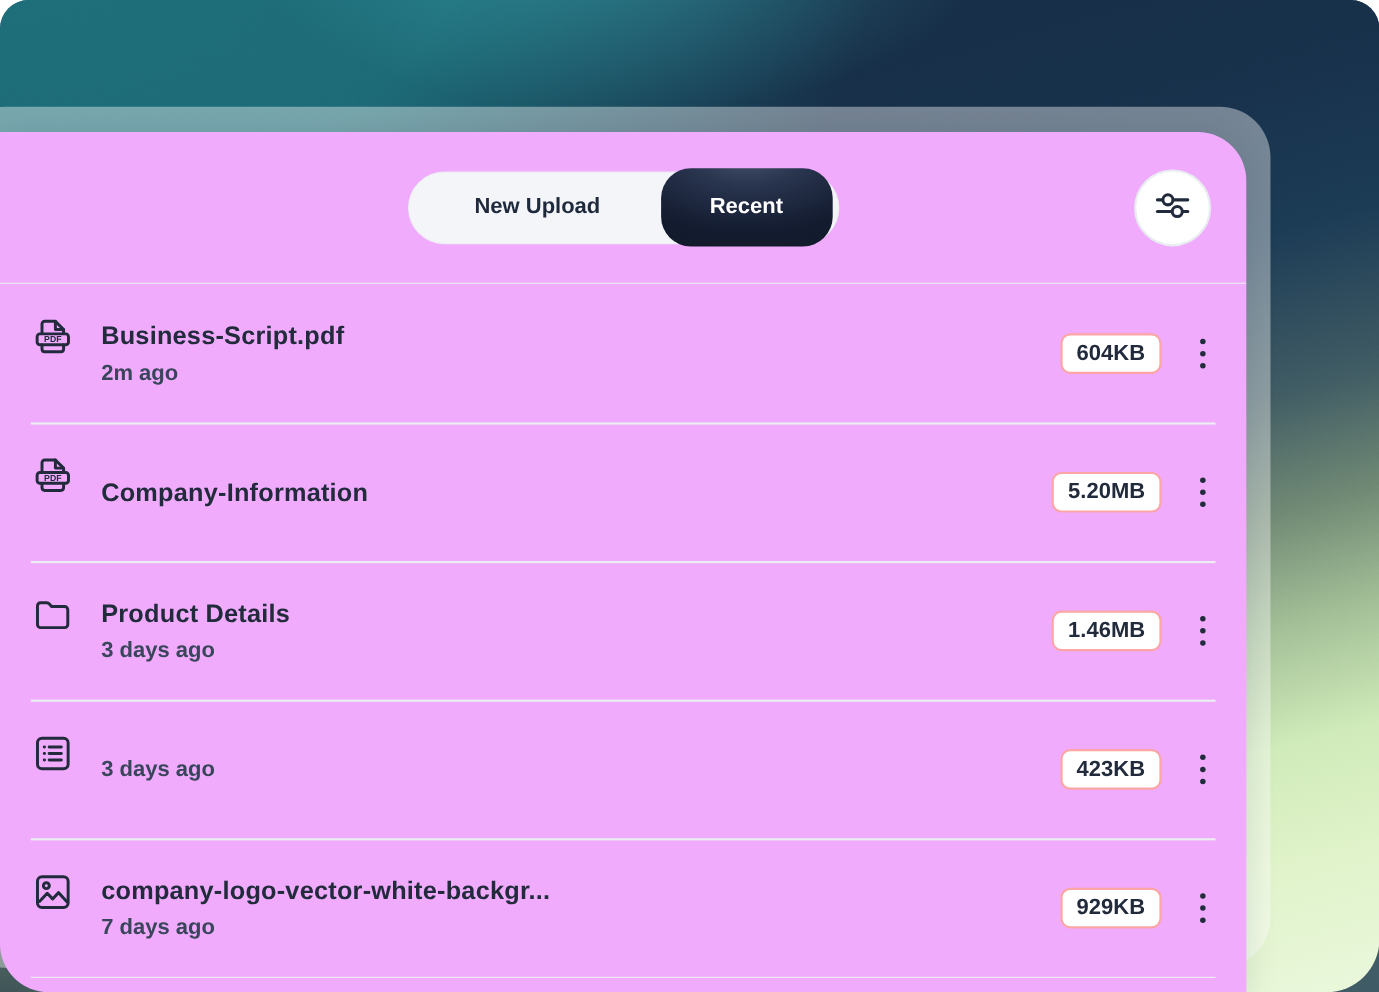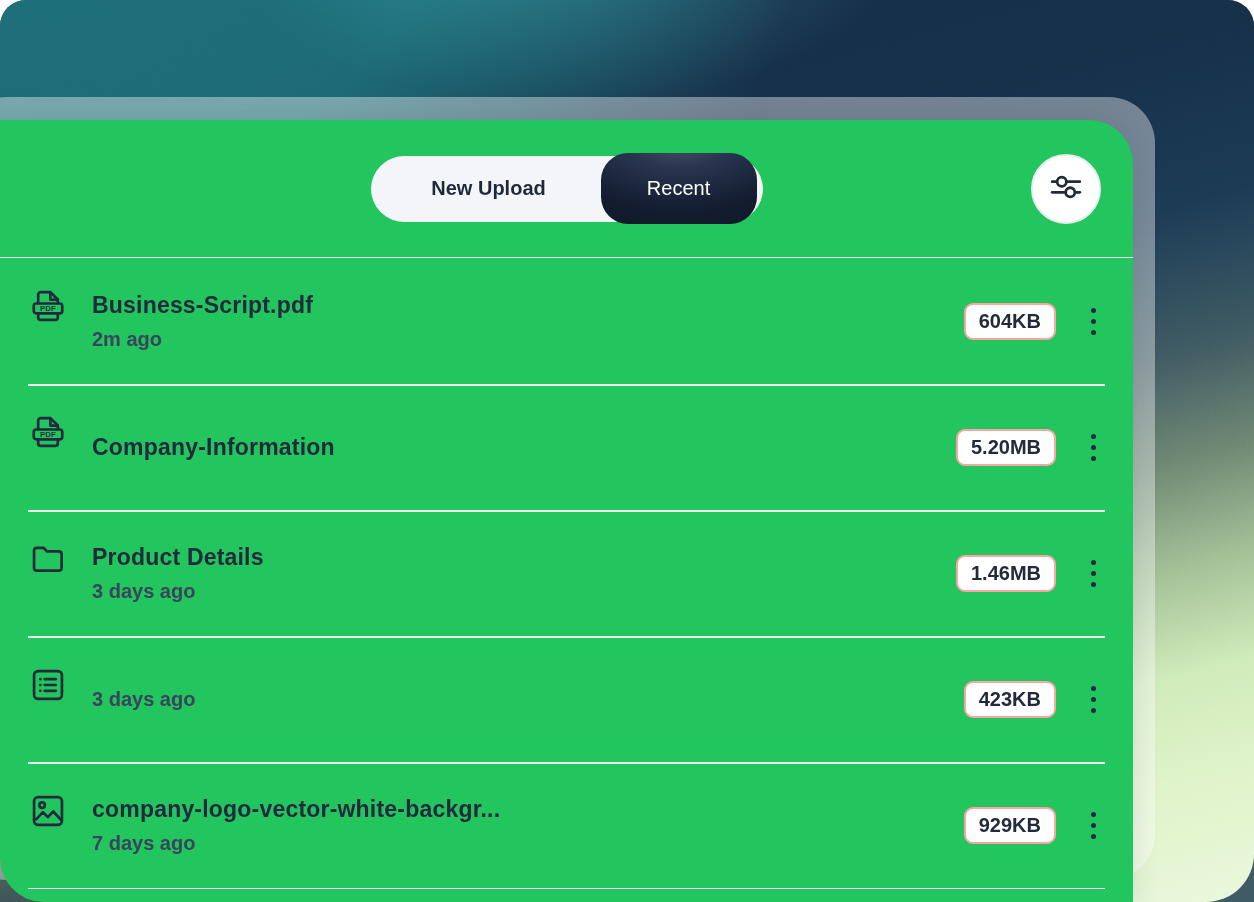--- a/index.html
+++ b/index.html
@@ -35,21 +35,21 @@
     position: absolute;
     left: -40px; top: 97px; right: 99px; bottom: 22px;
     background: rgba(255,255,255,.40);
     border-radius: 46px;
   }
 
   
   .card {
     position: absolute;
     left: 0; top: 120px; right: 121px; bottom: 0;
-    background: #22c55e;
+    background: #f0abfc;
     border-radius: 0 44px 0 44px;
     overflow: hidden;
     box-shadow: 0 4px 28px rgba(15,30,50,.12);
   }
 
   
   .card-header {
     height: 138px;
     display: flex; align-items: center; justify-content: center;
     position: relative;
@@ -65,21 +65,21 @@
   }
   .seg-tab {
     flex: 1; text-align: center;
     font-size: 20px; font-weight: 600; color: #1E2A3C;
     cursor: pointer; border: none; background: transparent;
     font-family: inherit;
   }
   .seg-tab.active {
     flex: 0 0 156px; height: 71px; border-radius: 27px;
     background: radial-gradient(120% 150% at 50% -25%, #4E5A72 0%, #2A3550 30%, #141D31 68%, #101827 100%);
-    color: #ffffff; font-weight: 400;
+    color: #ffffff; font-weight: 700;
     display: flex; align-items: center; justify-content: center;
   }
   .filter-btn {
     position: absolute; right: 32px; top: 50%; transform: translateY(-50%);
     width: 70px; height: 70px; border-radius: 50%;
     background: #fff; border: 2px solid #E9EDF1;
     display: flex; align-items: center; justify-content: center;
     cursor: pointer;
   }
 

